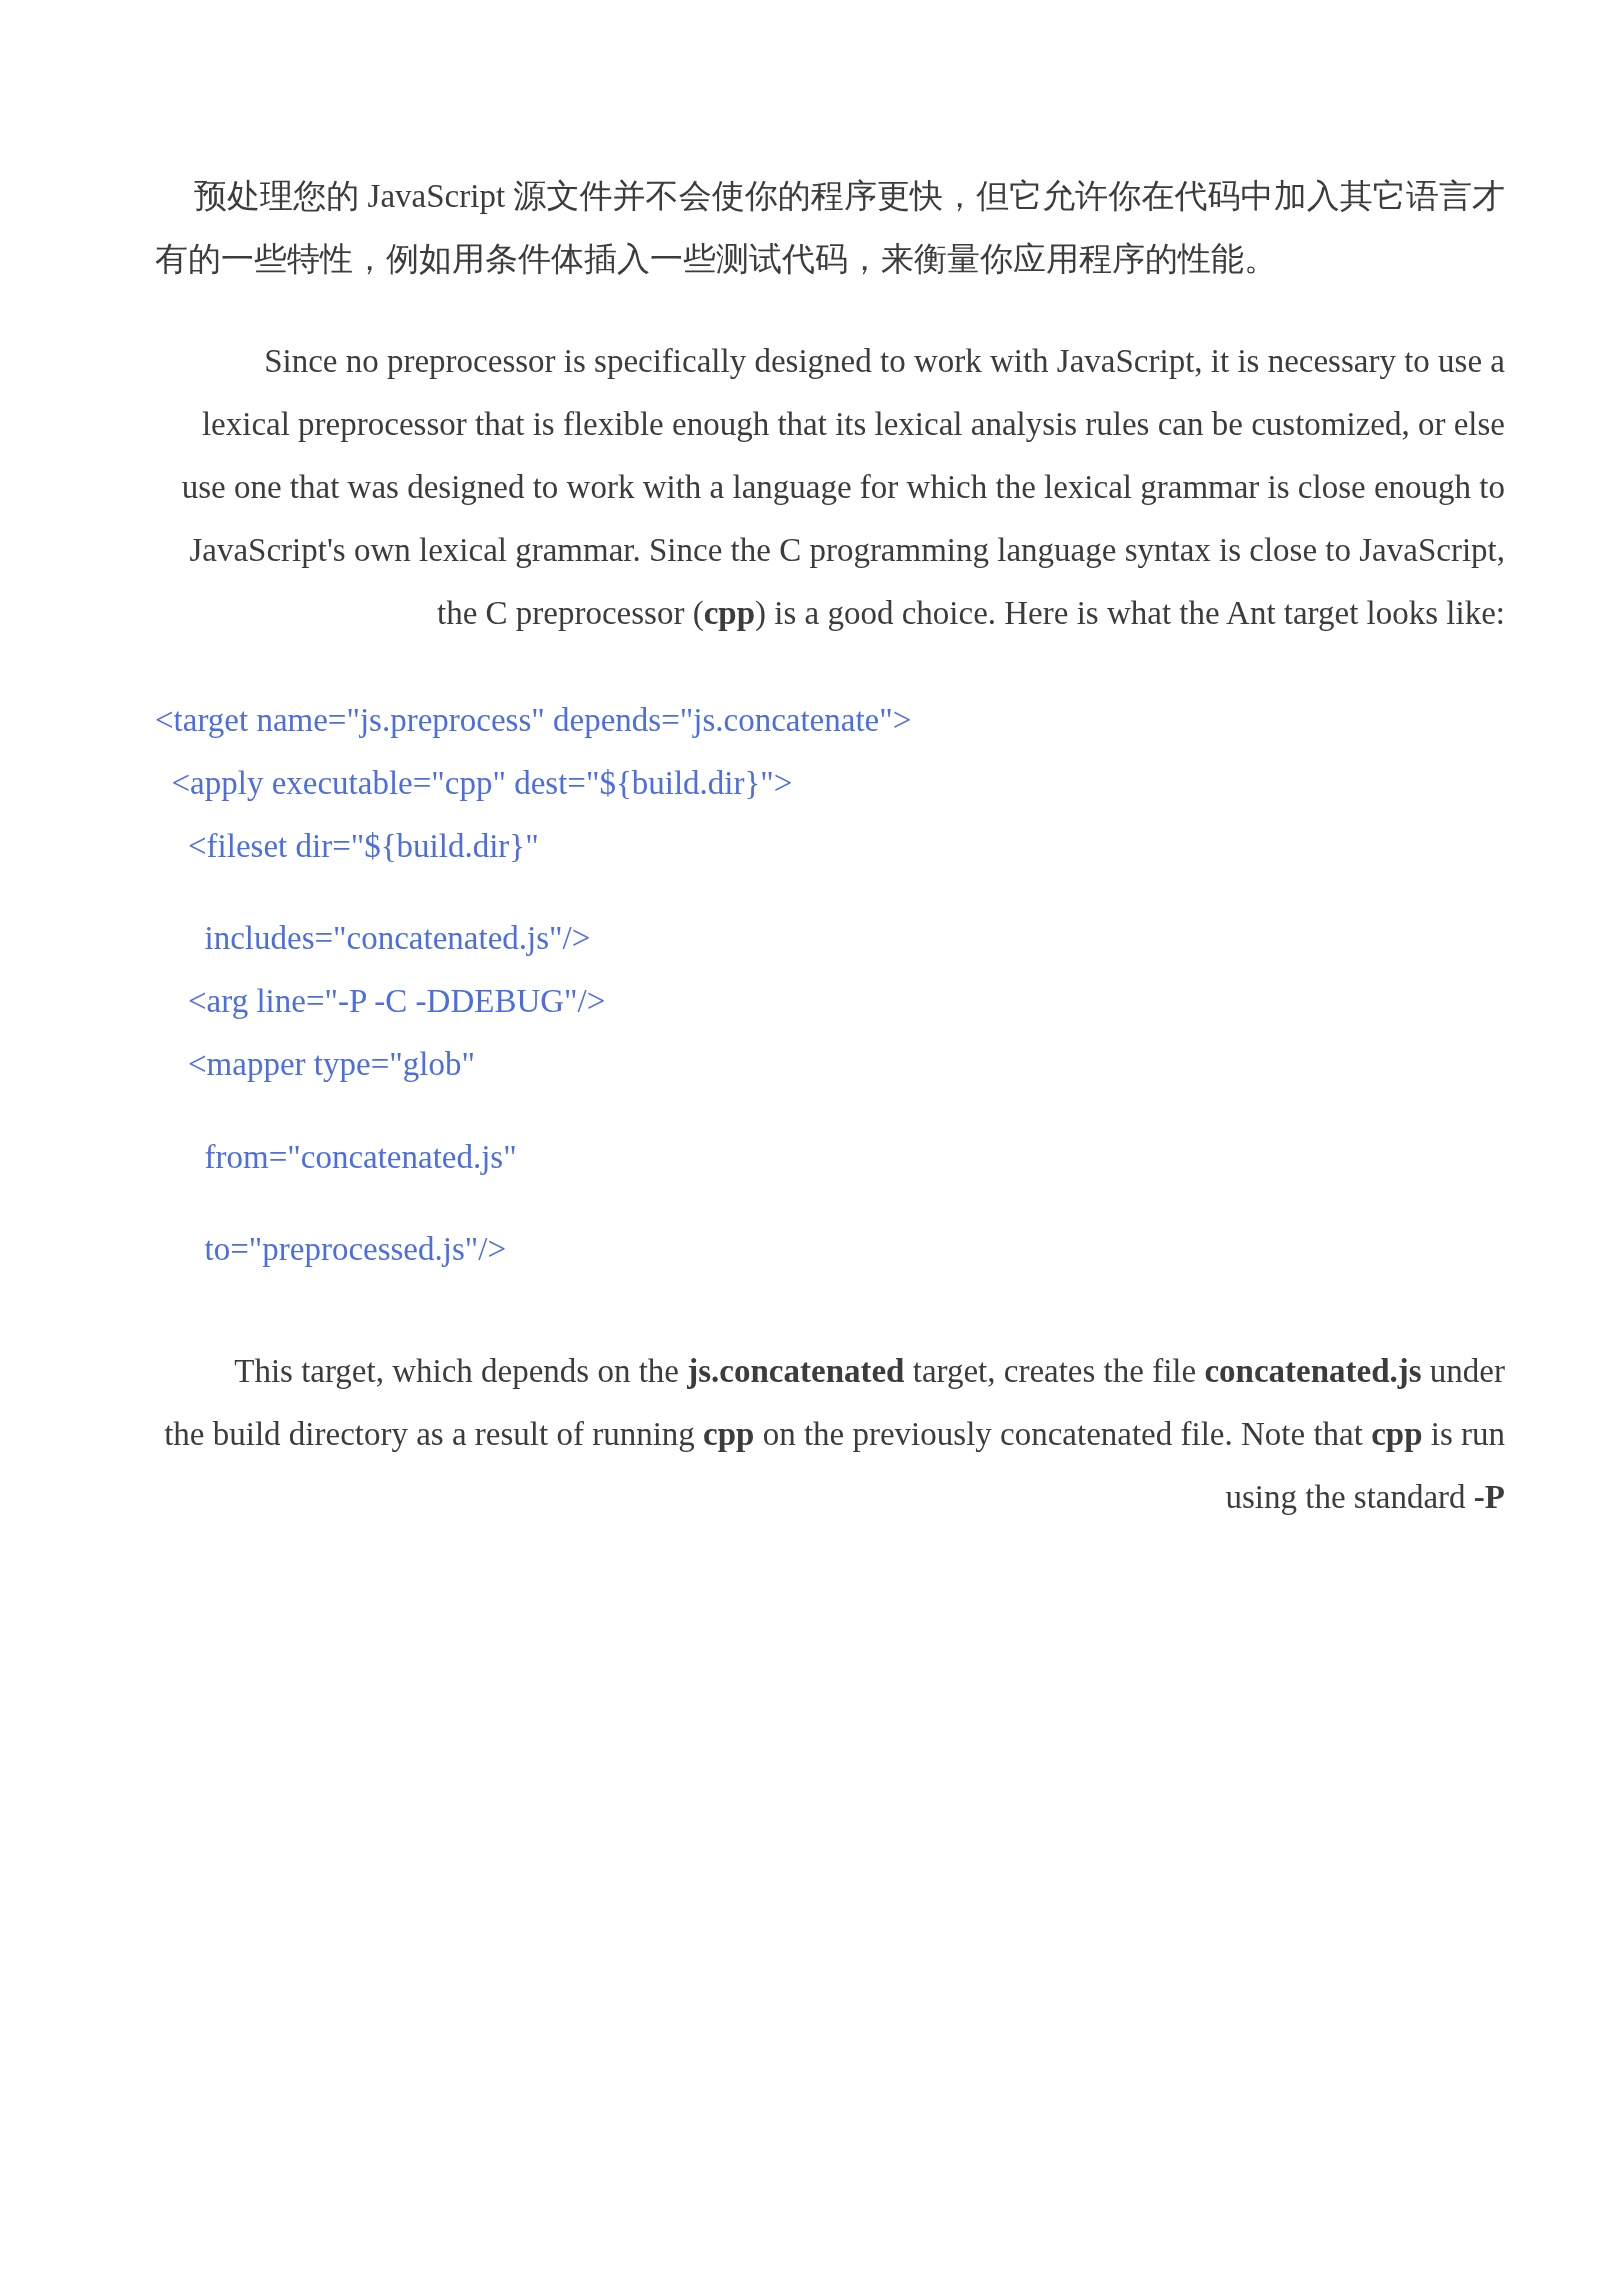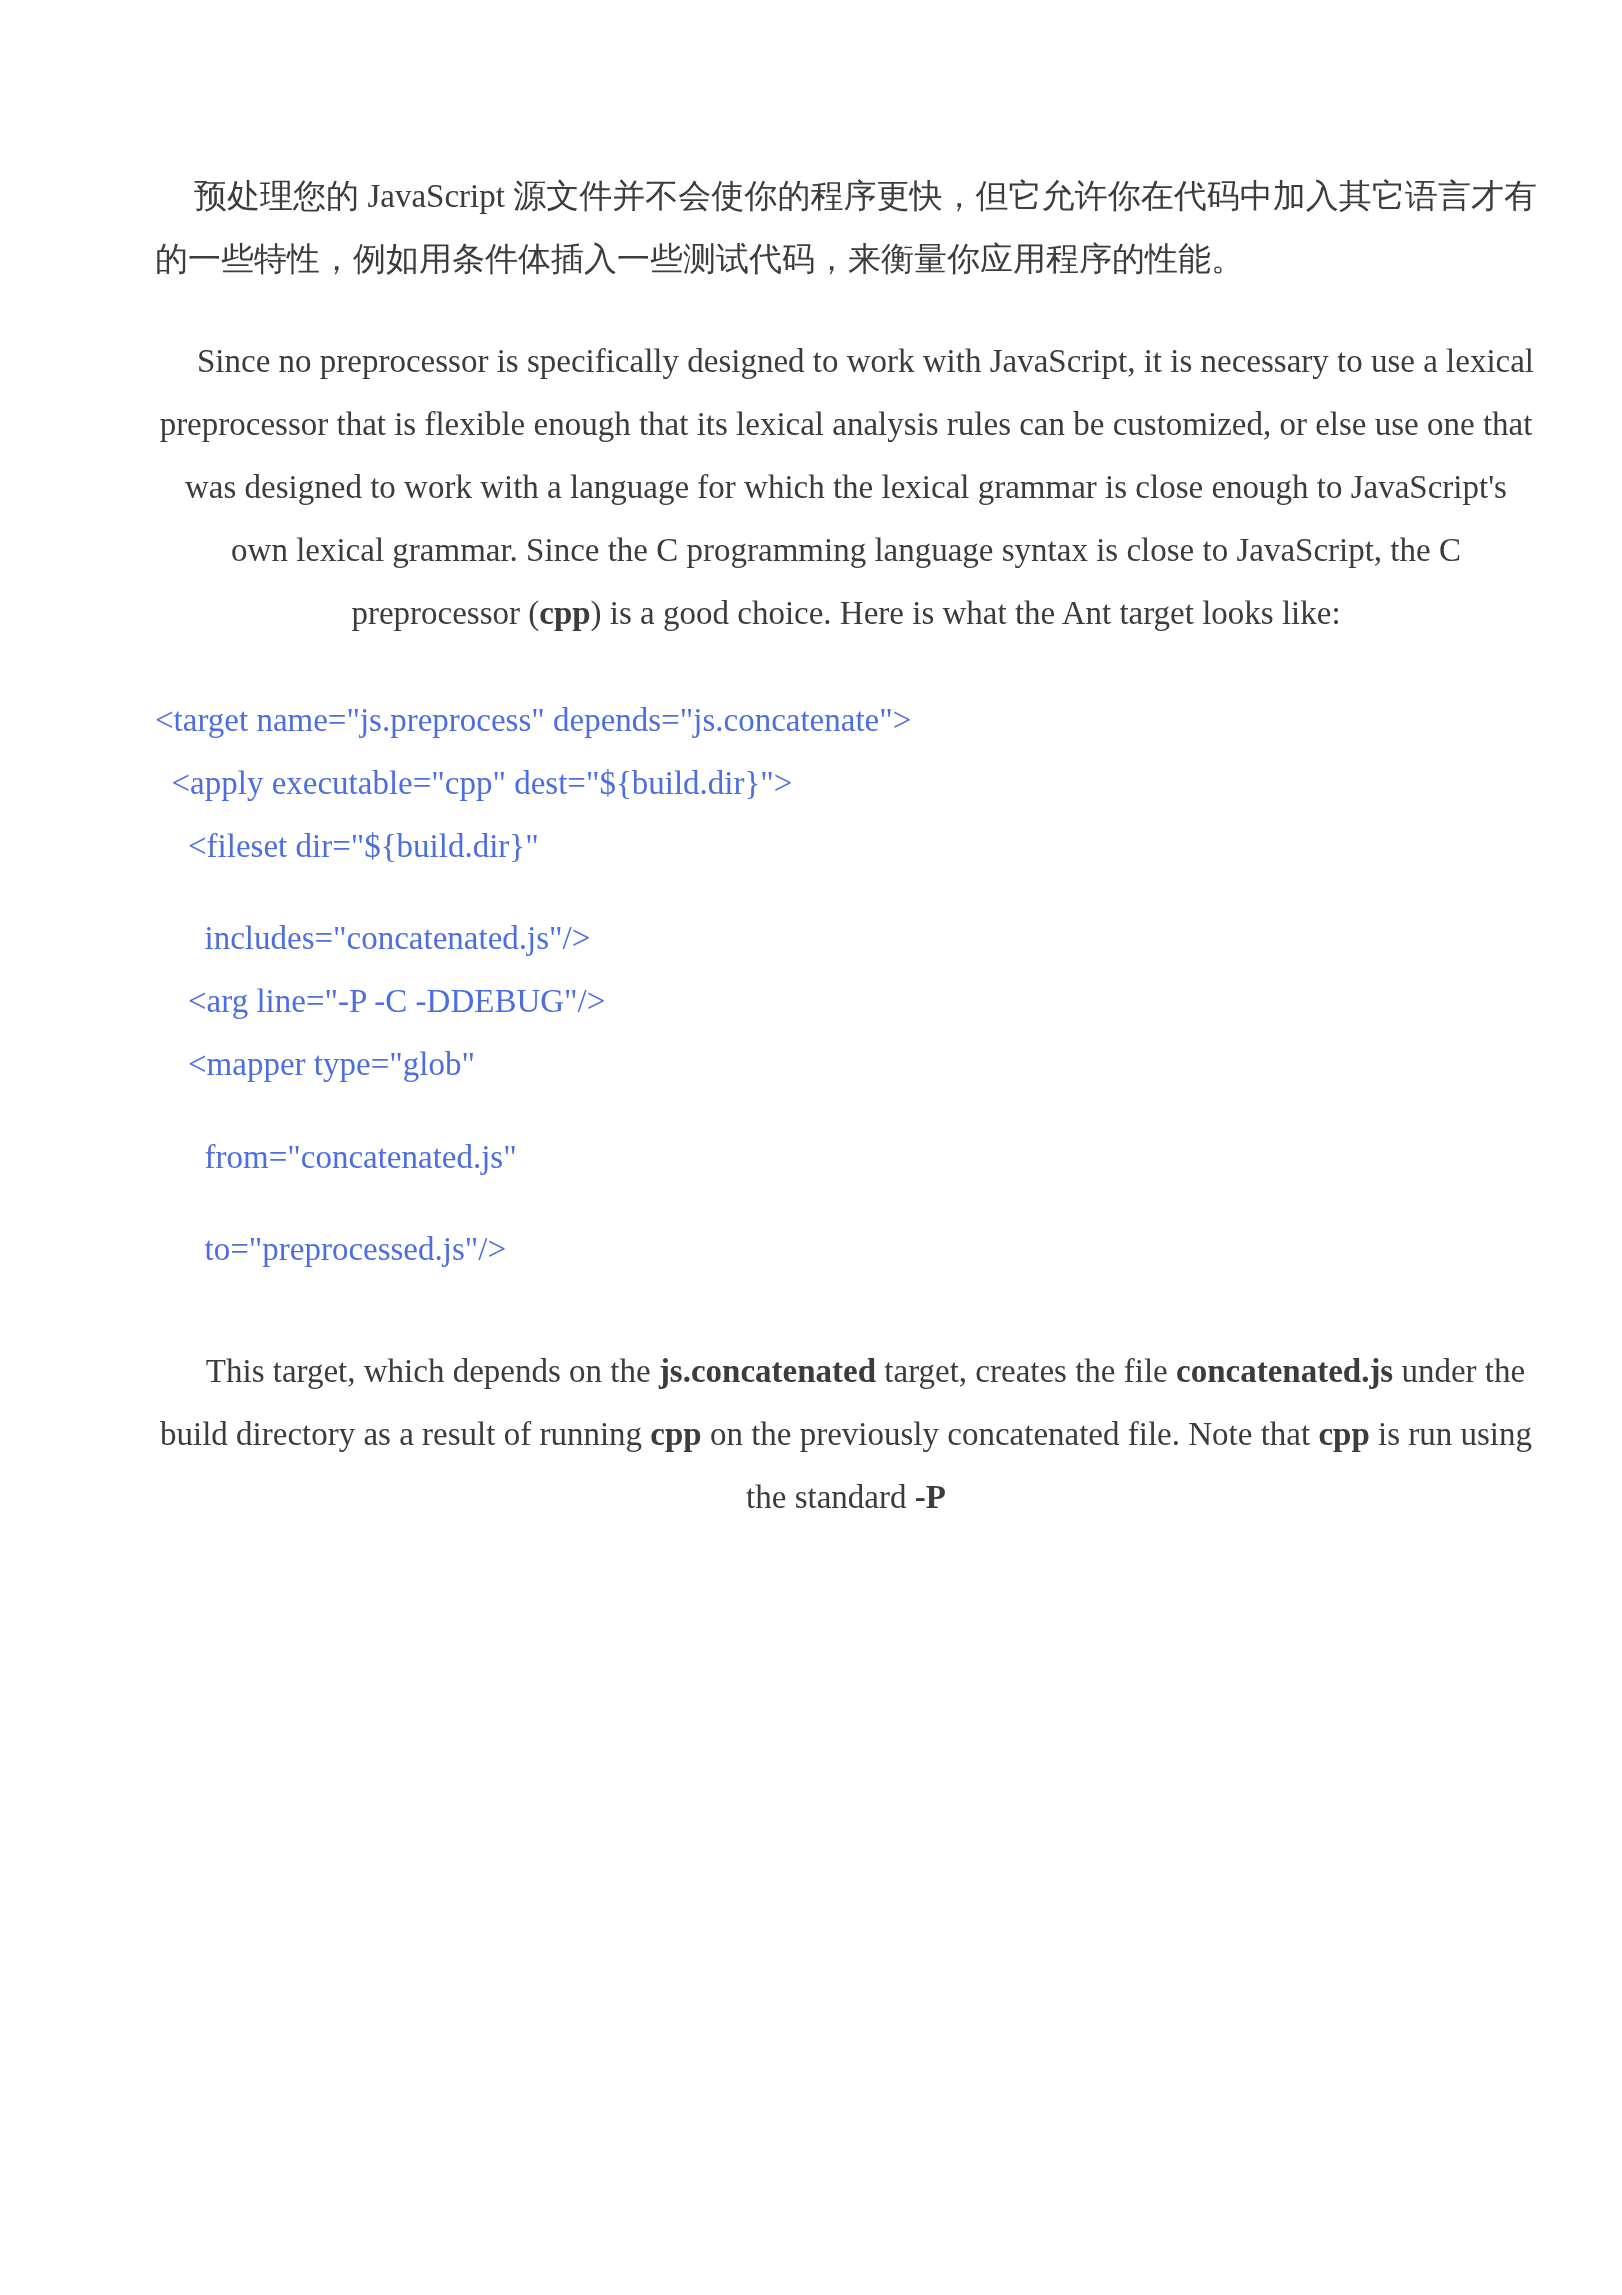--- a/index.html
+++ b/index.html
@@ -1,34 +1,34 @@
 <!DOCTYPE html>
 <html style="font-size:10.5px"><head>
 <meta charset="utf-8">
 <style>
   html, body { margin: 0; padding: 0; background: #ffffff; }
   .page {
     position: relative;
     width: 1623px;
     height: 2295px;
     box-sizing: border-box;
-    padding: 165px 86px 0 155px;
+    padding: 165px 118px 0 155px;
     background: #ffffff;
     font-family: "Liberation Serif", "DejaVu Serif", serif;
     font-size: 33px;
     line-height: 63px;
     color: #3c3c3c;
     overflow: hidden;
   }
   .para {
     margin: 0 0 39px 0;
     text-indent: 39px;
   }
   .para.zh { text-align: justify; }
-  .para.en { text-align: center; }
+  .para.en { text-align: right; }
   .code-block {
     margin: 44px 0 59px 0;
     font-family: "Liberation Serif", "DejaVu Serif", serif;
     font-size: 33px;
     line-height: 63px;
   }
   .code-line { white-space: pre; }
   .code-line.continuation { margin-top: 29.4px; }
   b { font-weight: bold; }
 </style>

